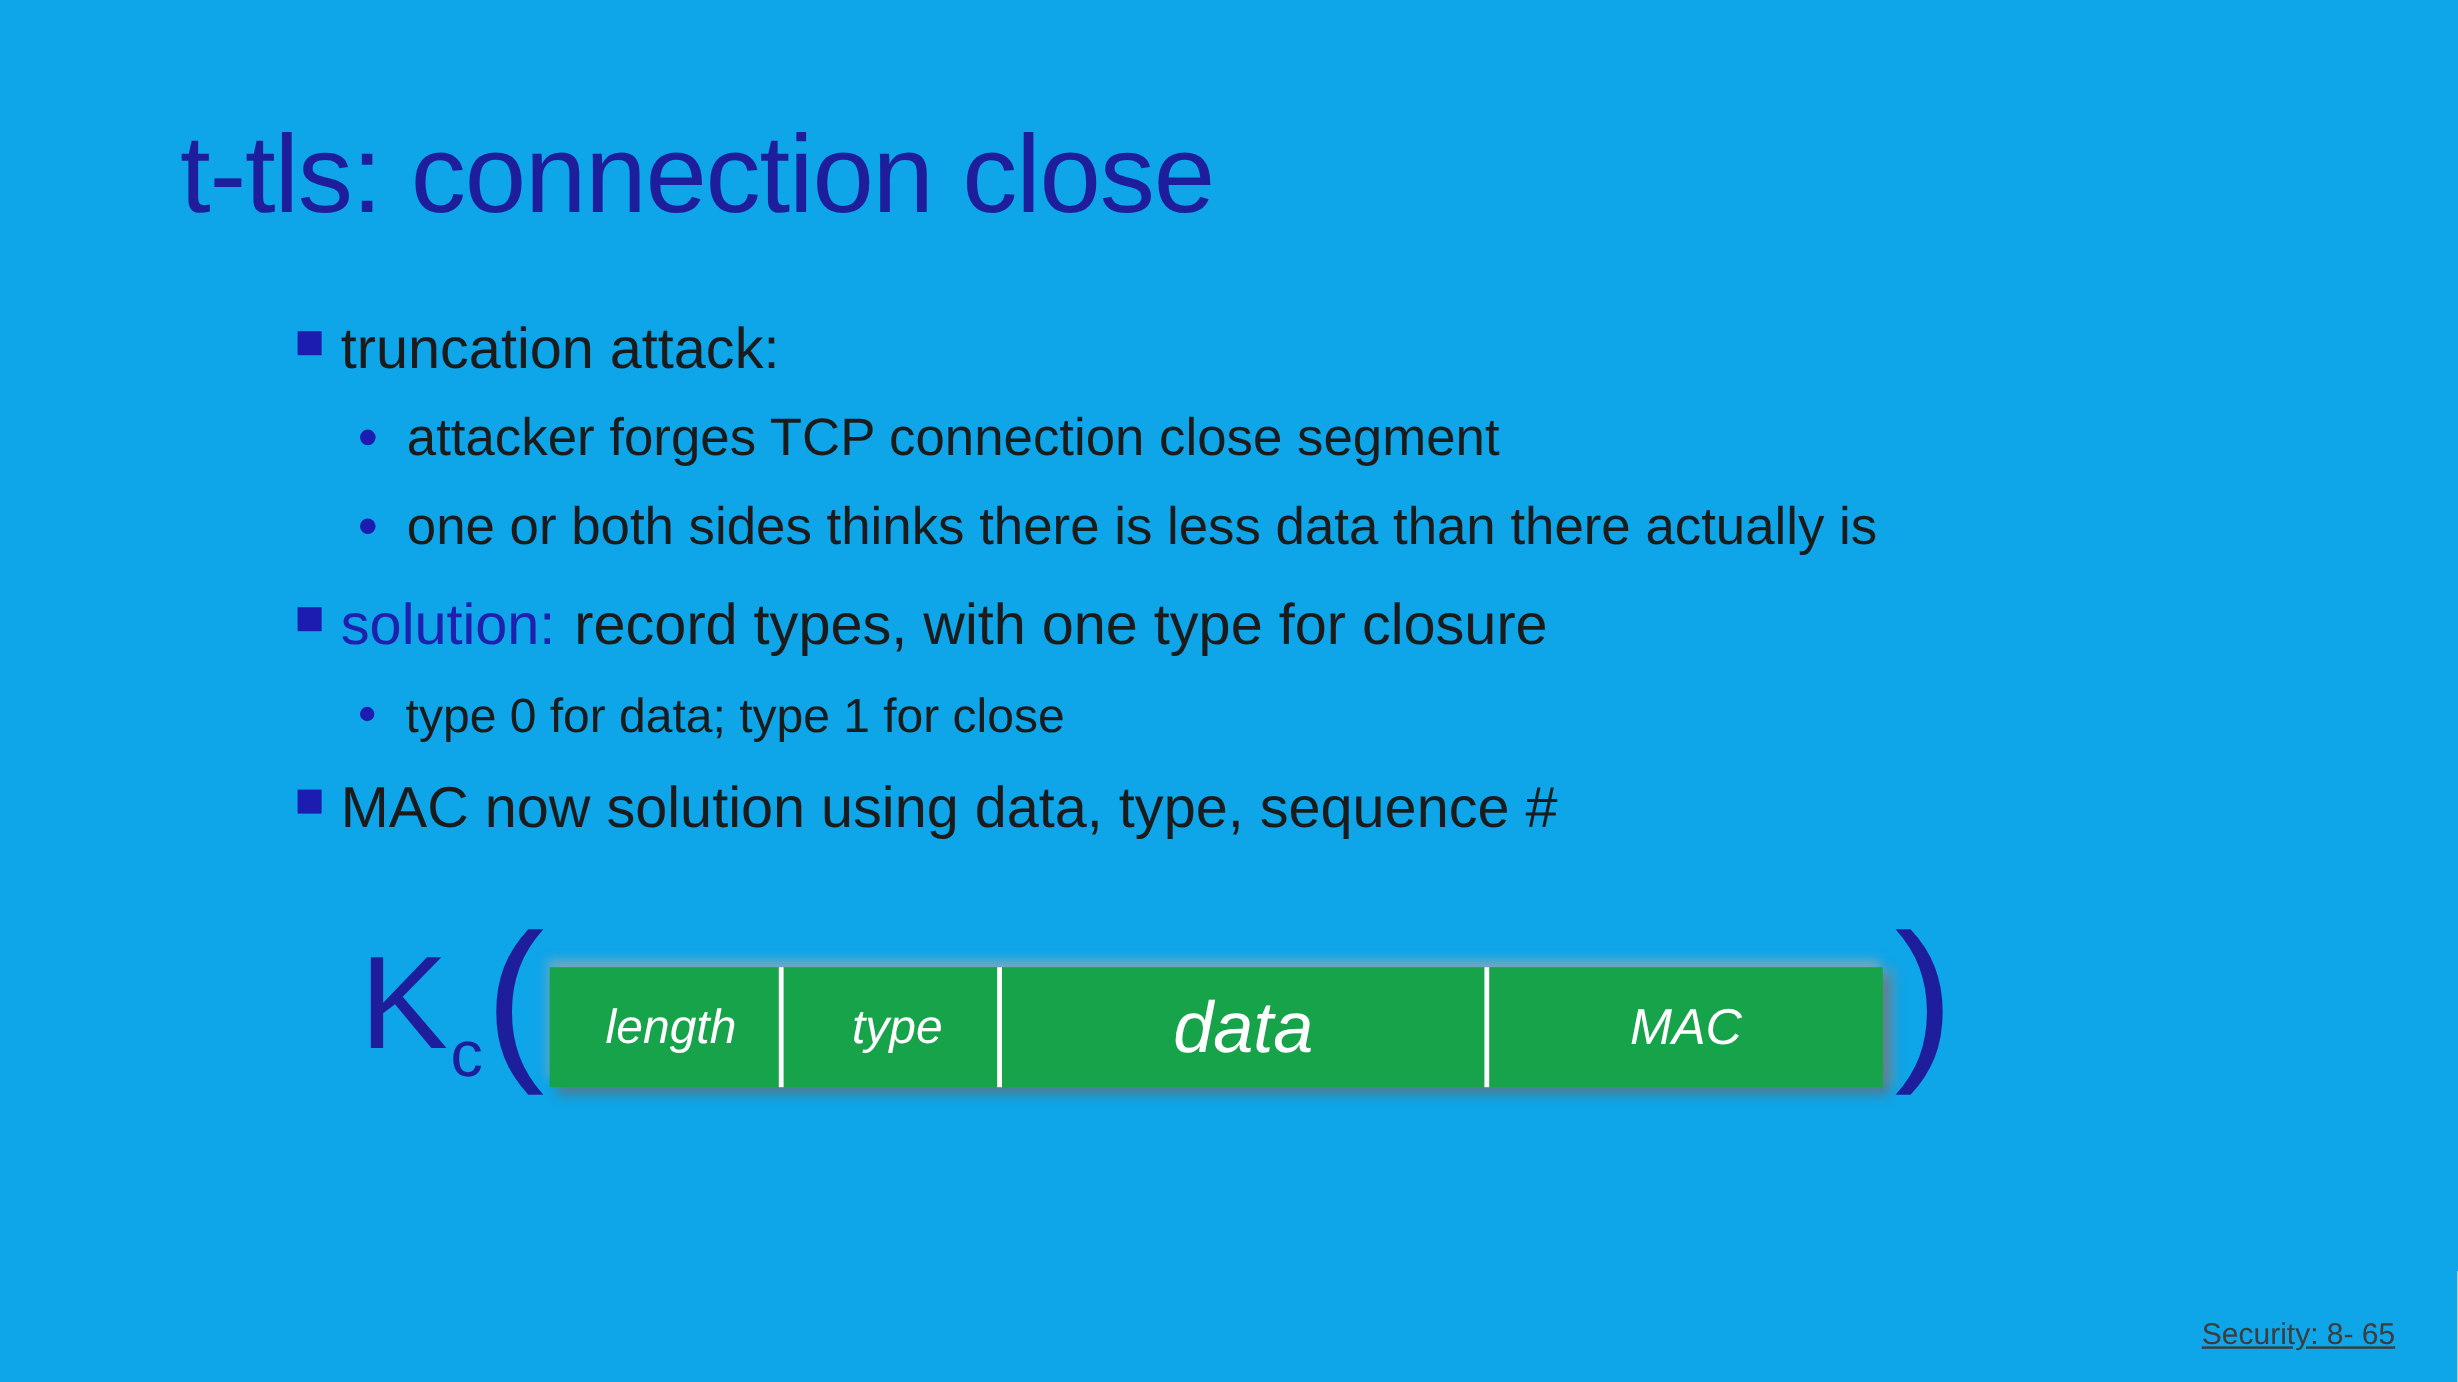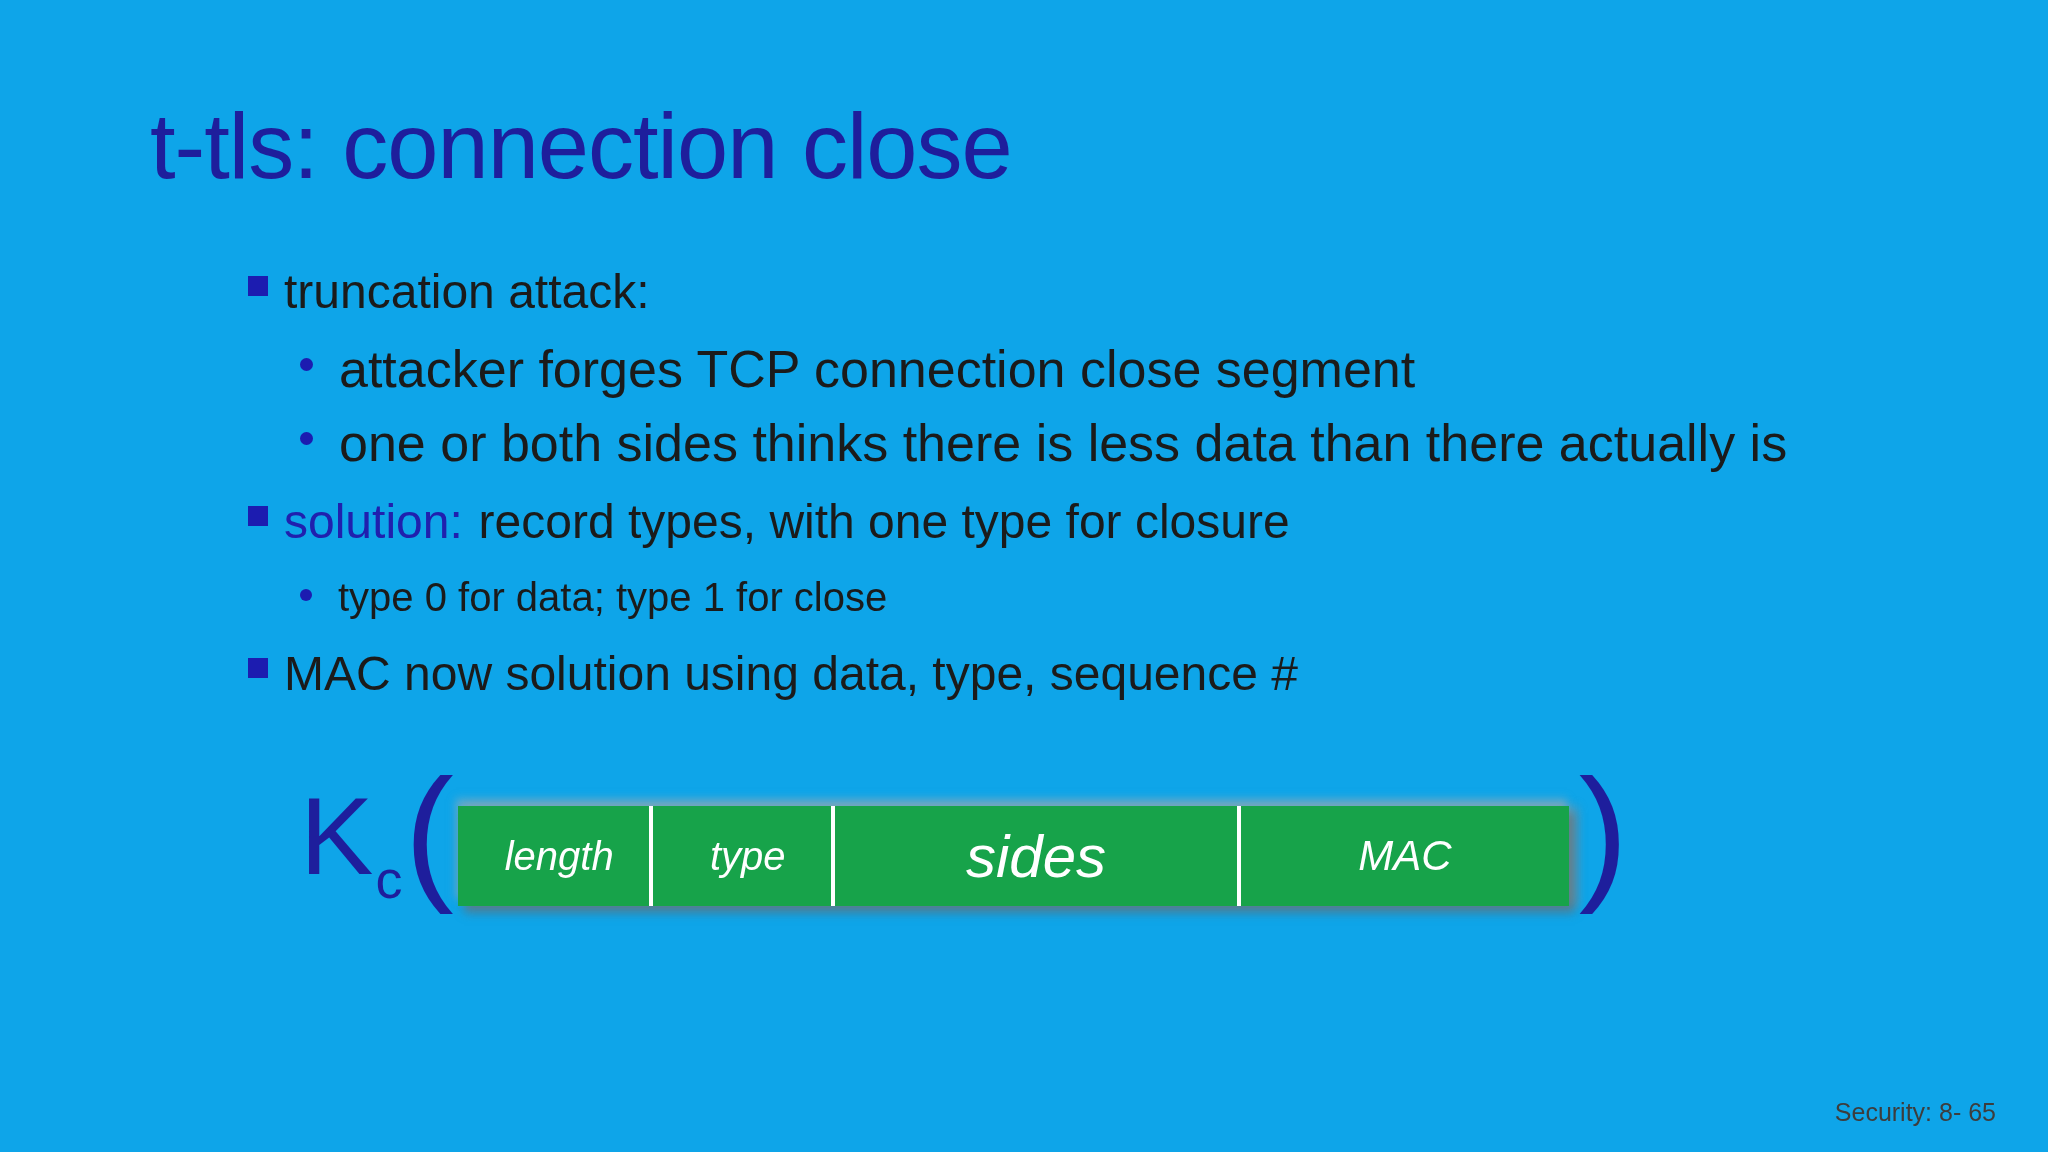--- a/index.html
+++ b/index.html
@@ -24,21 +24,21 @@
     white-space: nowrap;
   }
 
   .line {
     position: absolute;
     display: flex;
     align-items: flex-start;
     white-space: nowrap;
   }
   .lvl1 { left: 248px; font-size: 48px; line-height: 1.15; }
-  .lvl2 { left: 300px; font-size: 52px; line-height: 1.15; text-align: right; }
+  .lvl2 { left: 300px; font-size: 44px; line-height: 1.15; text-align: right; }
   .lvl2b { left: 300px; font-size: 40px; line-height: 1.15; }
 
   .sq {
     flex: 0 0 auto;
     width: 20px; height: 20px;
     background: #1c1cb0;
     margin: 12px 16px 0 0;
   }
   .dot {
     flex: 0 0 auto;
@@ -102,20 +102,21 @@
   .cell-type   { width: 184px; padding-left: 12px; }
   .cell-data   { width: 411px; font-size: 60px; }
   .cell-mac    { width: 331px; font-size: 42px; }
 
   .footer {
     position: absolute;
     right: 52px;
     top: 1098px;
     font-size: 25px;
     color: #3d3d3d;
+    text-decoration: underline;
   }
 </style>
 </head>
 <body>
 
 <div class="slide">
 
   <div class="title">t-tls: connection close</div>
 
   <div class="line lvl1" style="top:264px">
@@ -147,21 +148,21 @@
     <span class="sq"></span>
     <span>MAC now solution using data, type, sequence #</span>
   </div>
 
   <div class="record-row">
     <span class="k-symbol"><span>K</span><span class="k-sub">c</span></span>
     <span class="paren paren-open">(</span>
     <div class="record-box">
       <div class="cell cell-length">length</div>
       <div class="cell cell-type">type</div>
-      <div class="cell cell-data">sides</div>
+      <div class="cell cell-data">data</div>
       <div class="cell cell-mac">MAC</div>
     </div>
     <span class="paren paren-close">)</span>
   </div>
 
   <div class="footer">Security: 8- 65</div>
 
 </div>
 
 </body></html>

